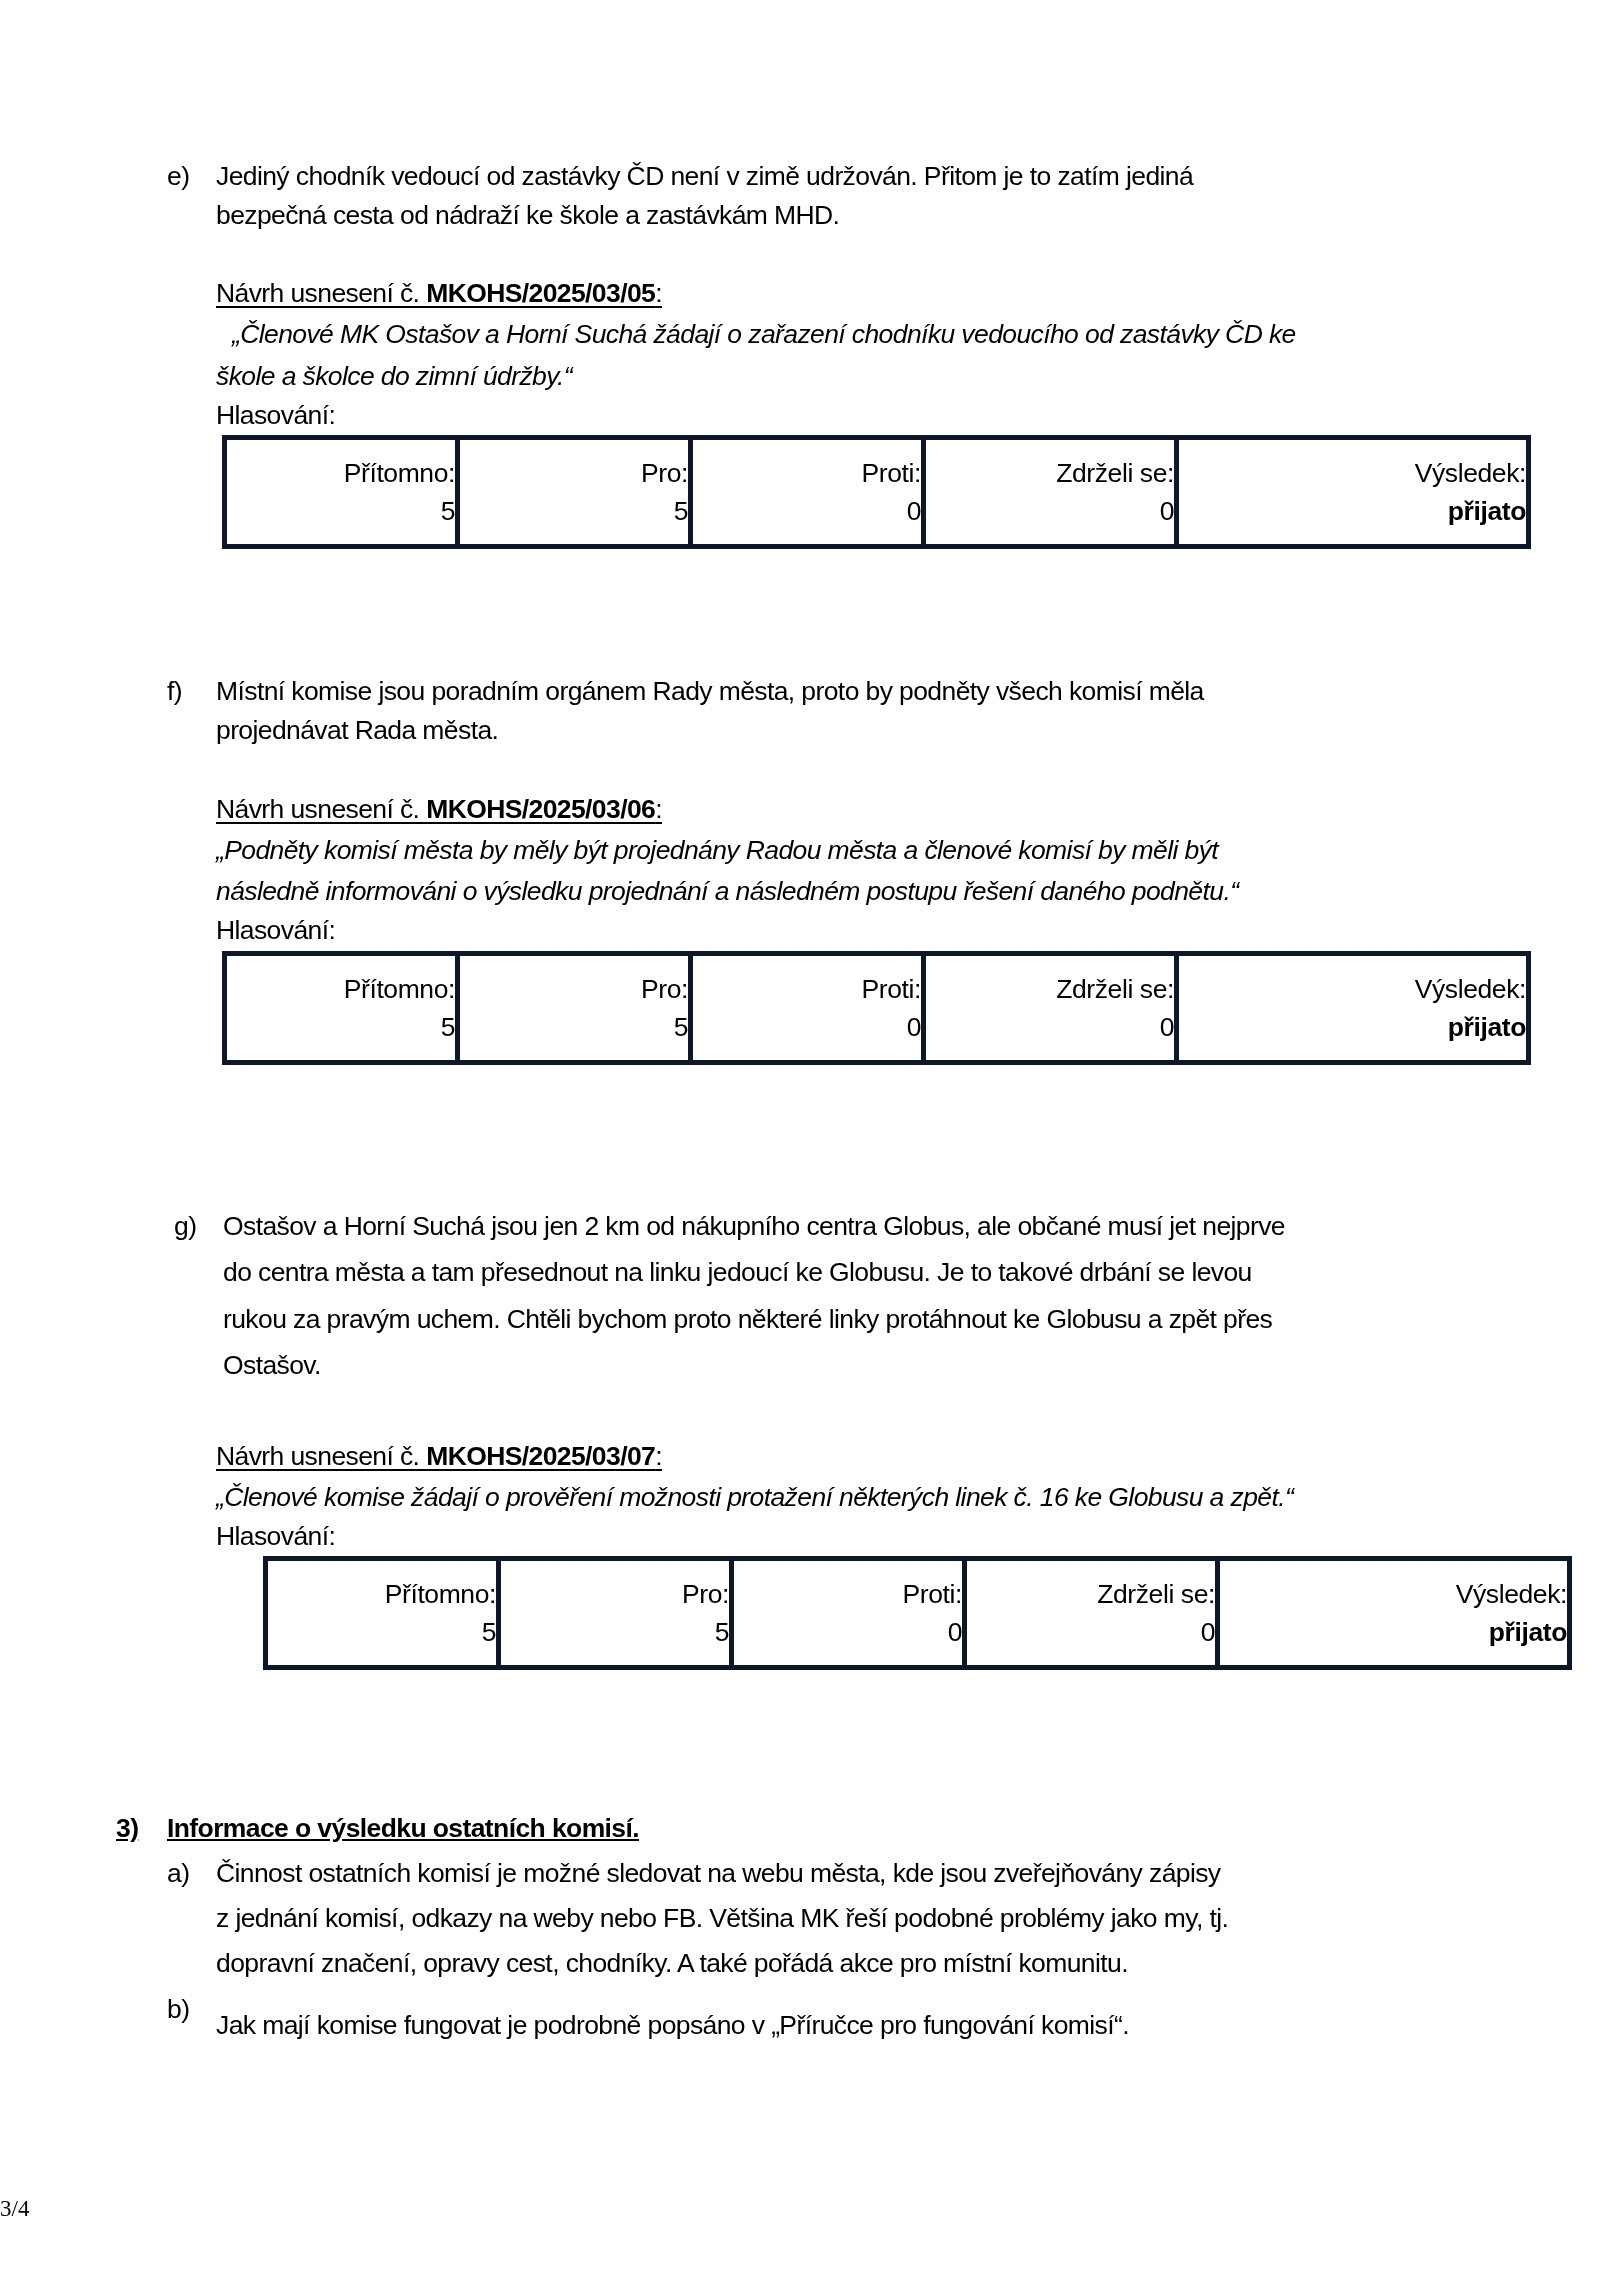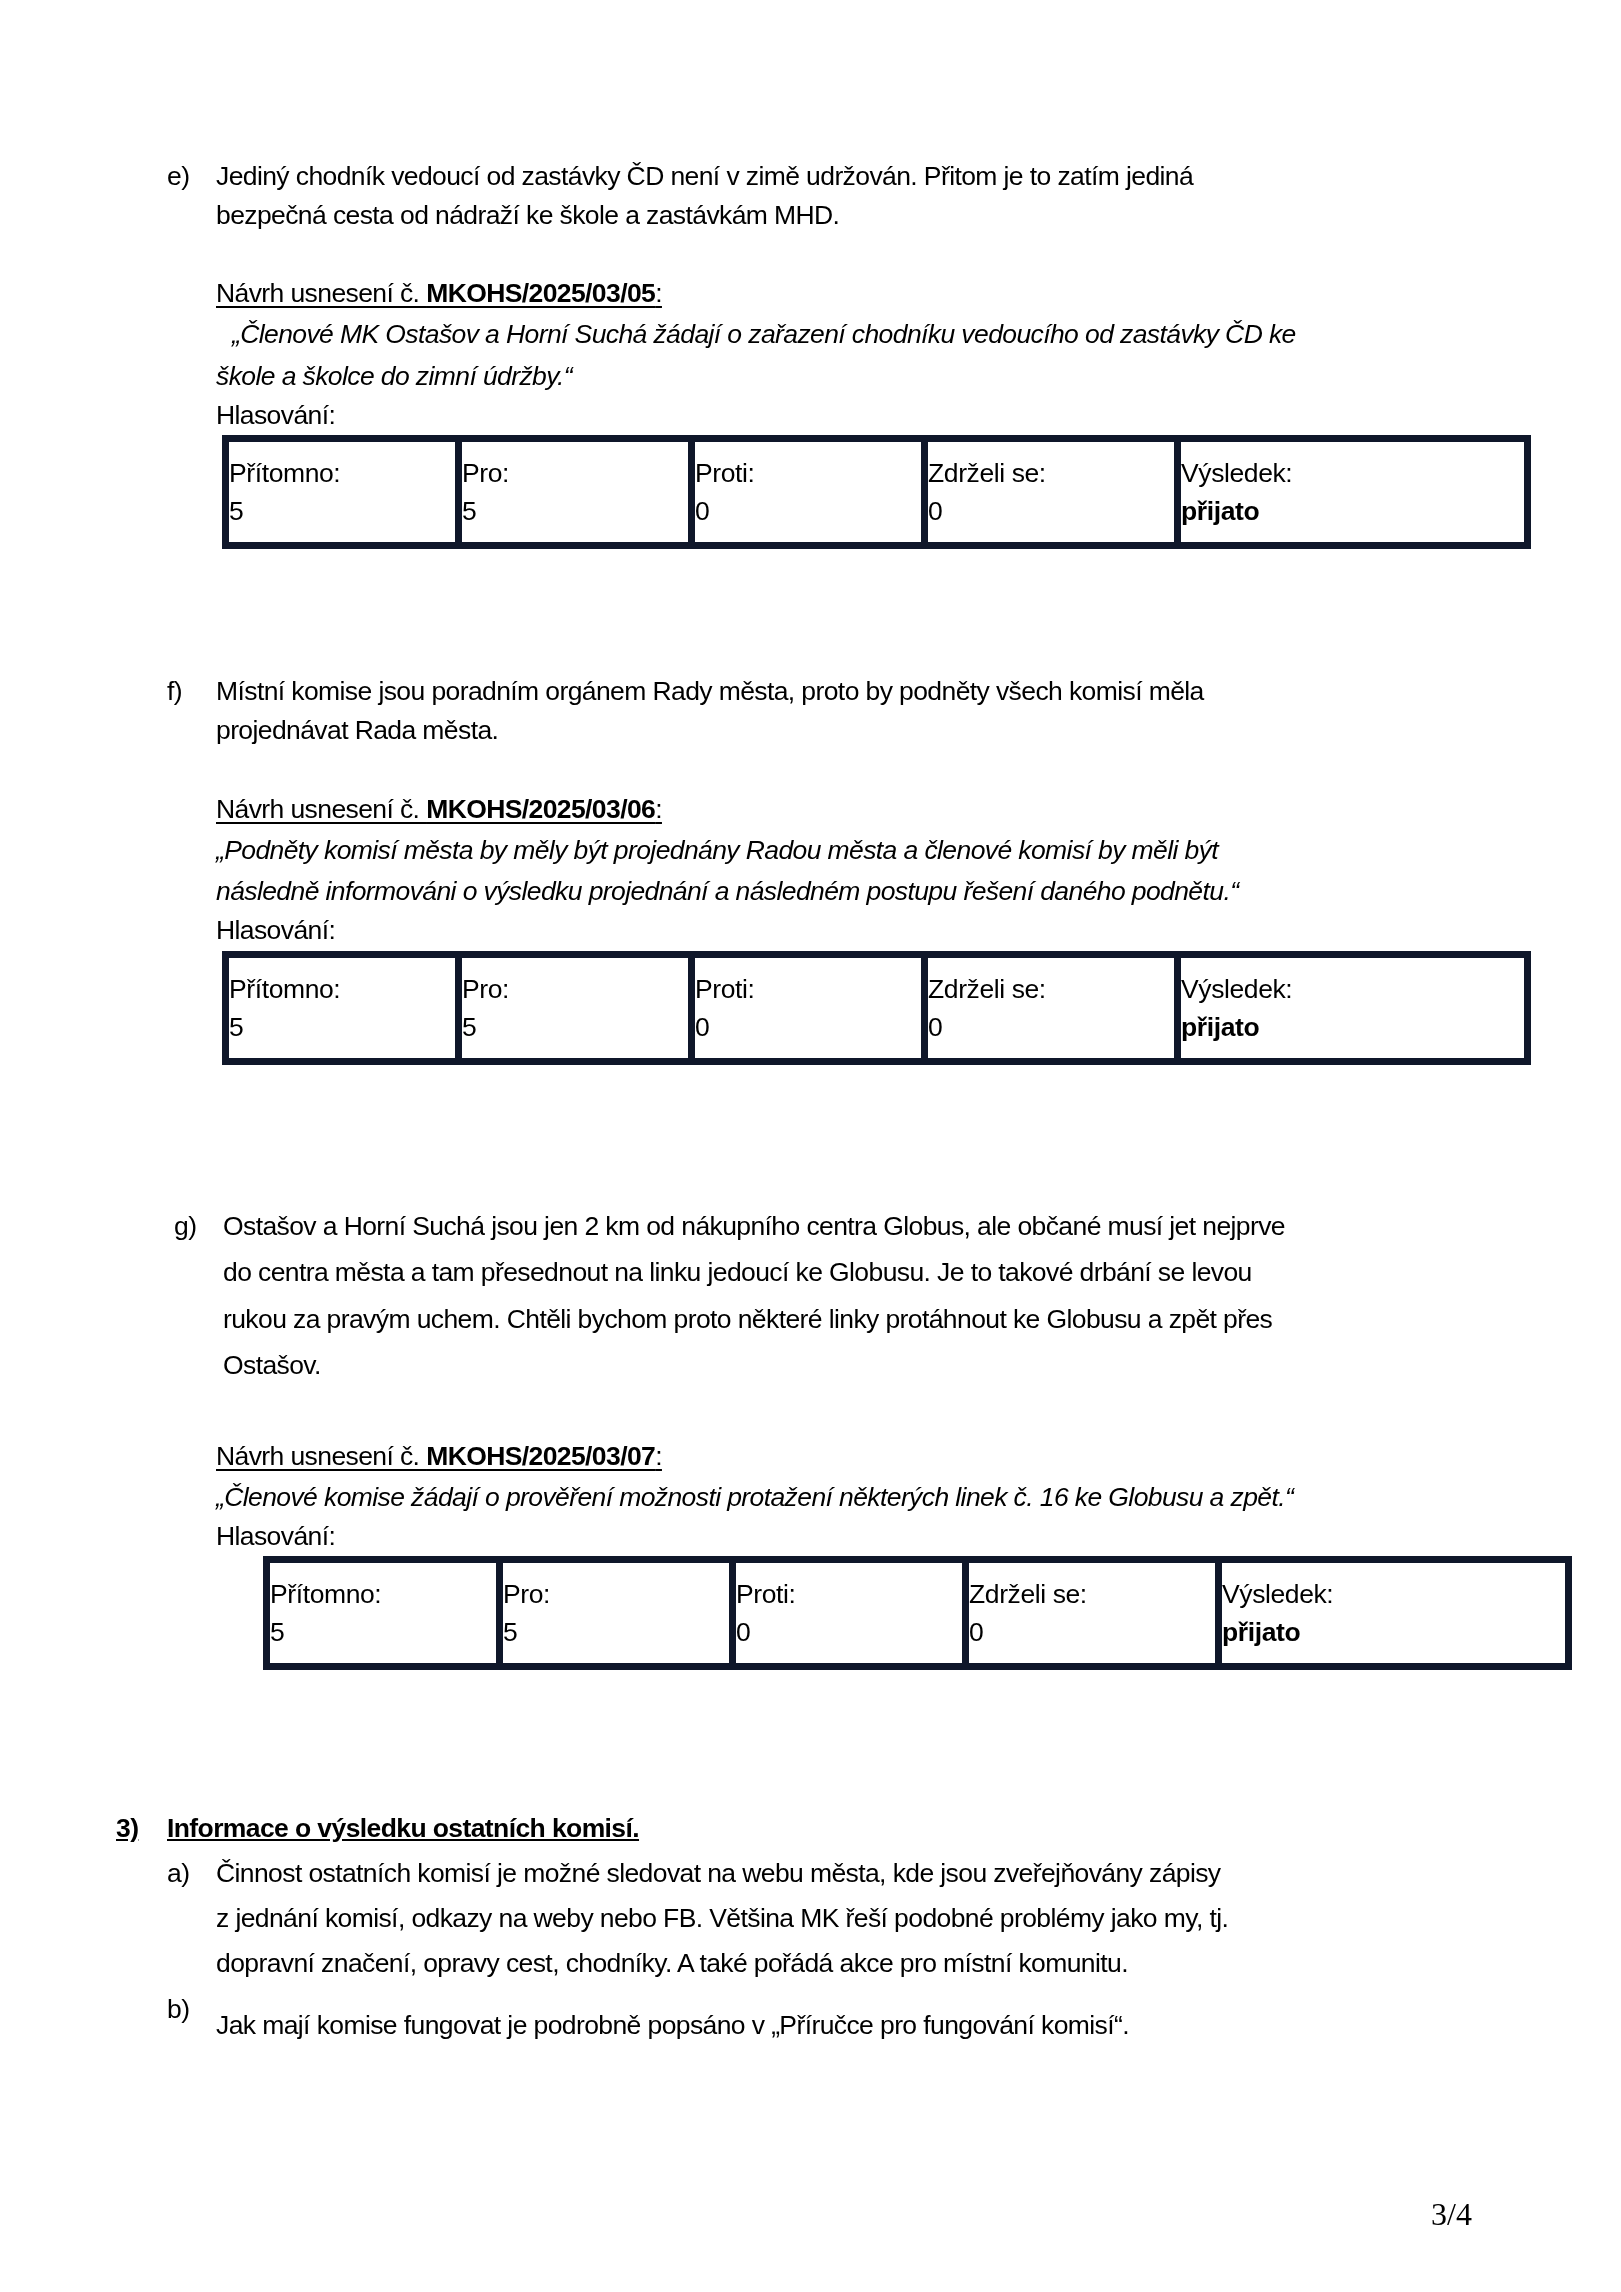--- a/index.html
+++ b/index.html
@@ -3,24 +3,24 @@
 <meta charset="utf-8">
 <style>
   html, body { margin: 0; padding: 0; background: #ffffff; }
   body { width: 1621px; height: 2293px; position: relative; overflow: hidden;
          font-family: "Liberation Sans", "DejaVu Sans", sans-serif; color: #000; font-size: 26.5px; }
   .line { position: absolute; white-space: nowrap; line-height: 1; letter-spacing: -0.6px; }
   .it { font-style: italic; }
   .b { font-weight: bold; text-decoration: underline; }
   .u { text-decoration: underline; text-decoration-thickness: 2px; text-underline-offset: 3.9px; }
   table.vote { position: absolute; border-collapse: collapse; border: 3.9px solid #000; table-layout: fixed; }
-  table.vote td { border: 7px solid #0f172a; text-align: left; vertical-align: middle; padding: 0; line-height: 1.45; font-size: 26.5px; letter-spacing: -0.4px; }
+  table.vote td { border: 5px solid #0f172a; text-align: right; vertical-align: middle; padding: 0; line-height: 1.45; font-size: 26.5px; letter-spacing: -0.4px; }
   .res-val { font-weight: bold; }
-  .footer { position: absolute; left: 0; width: 1472px; top: 2196px; text-align: right;
-            font-family: "Liberation Serif", "DejaVu Serif", serif; font-size: 32px; }
+  .footer { position: absolute; left: 0; width: 1472px; top: 2196px; text-align: left;
+            font-family: "Liberation Serif", "DejaVu Serif", serif; font-size: 23px; }
 </style>
 </head>
 <body>
 
 <div>
   <span class="line" style="left:167px; top:163px;">e)</span>
   <span class="line" style="left:216px; top:163px;">Jediný chodník vedoucí od zastávky ČD není v zimě udržován. Přitom je to zatím jediná</span>
   <span class="line" style="left:216px; top:202px;">bezpečná cesta od nádraží ke škole a zastávkám MHD.</span>
 
   <span class="line u" style="left:216px; top:280px;"><span>Návrh usnesení č. </span><span class="b">MKOHS/2025/03/05</span><span>:</span></span>

